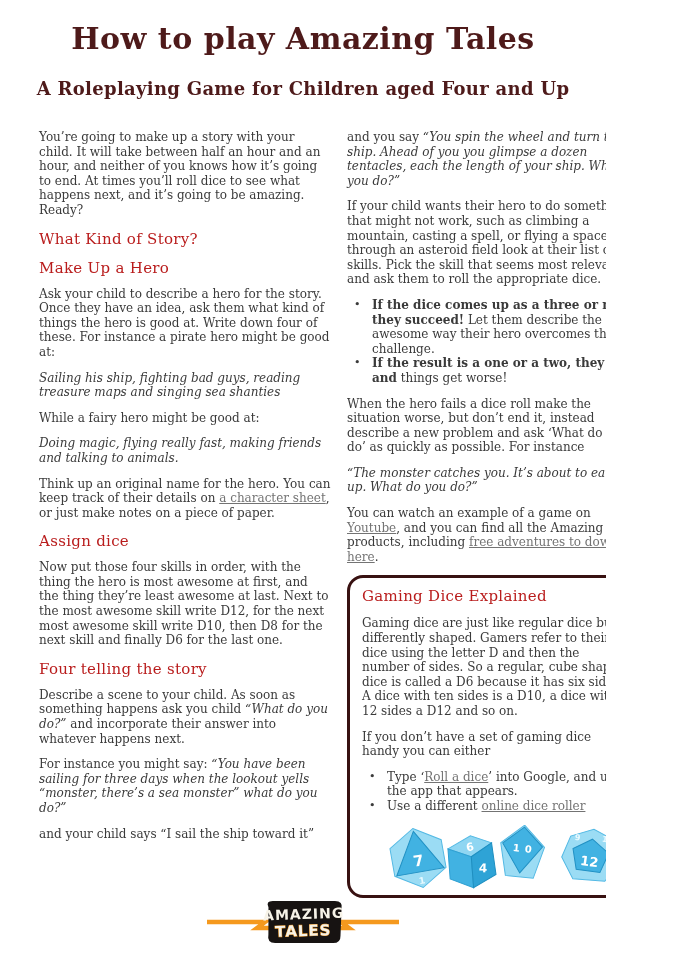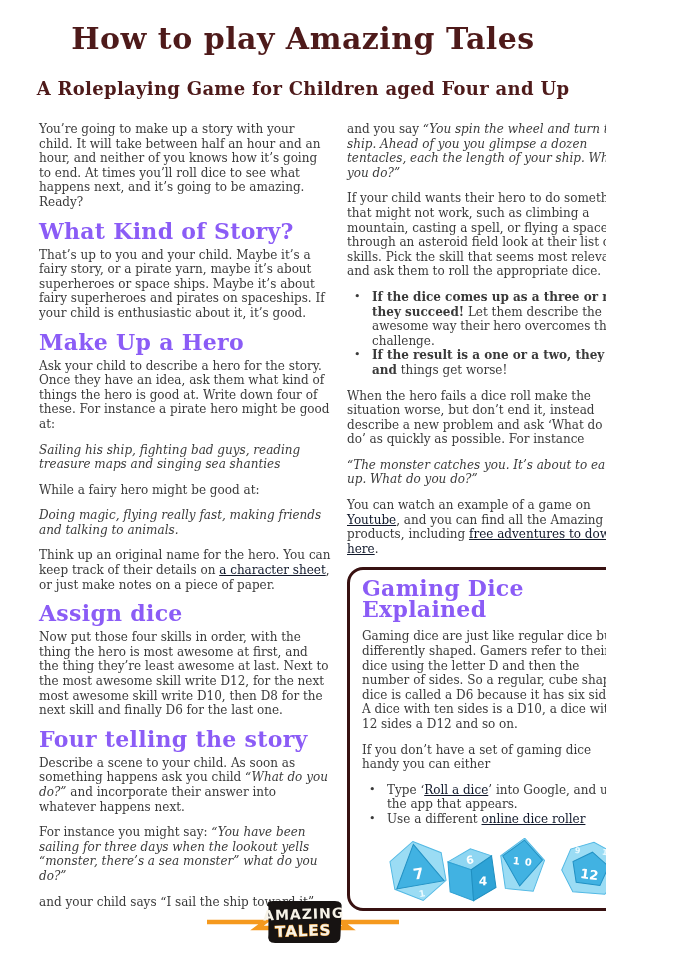--- a/index.html
+++ b/index.html
@@ -6,28 +6,28 @@
   .page{
     width:606px;height:953px;position:relative;overflow:hidden;background:#fff;
     font-family:"DejaVu Serif",serif;color:#3a3a3a;
   }
   .header{position:absolute;top:22px;left:0;width:100%;text-align:center;color:#4e1a1a;}
   .title{margin:0;font-size:30px;line-height:34px;font-weight:bold;letter-spacing:0.5px;}
   .subtitle{margin:22px 0 0;font-size:18px;line-height:22px;font-weight:bold;letter-spacing:0.3px;}
   .col{position:absolute;top:122px;font-size:12px;line-height:14.6px;}
   .col-left{left:39px;width:292px;}
   .col-right{left:347px;width:297px;}
-  p{margin:0 0 11px;}
+  p{margin:8px 0 11px;}
   .i{font-style:italic;}
   .b{font-weight:bold;}
   h2{
-    color:#8b5cf6;font-size:22px;line-height:21px;font-weight:bold;
+    color:#b91c1c;font-size:15px;line-height:21px;font-weight:normal;
     margin:8px 0 6px;letter-spacing:0.3px;font-family:"DejaVu Serif",serif;
   }
-  .lnk{color:#0f172a;text-decoration:underline;cursor:pointer;}
+  .lnk{color:#737373;text-decoration:underline;cursor:pointer;}
   ul{list-style:none;margin:0 0 11px;padding:0;}
   li{position:relative;padding-left:25px;margin:0;}
   li::before{content:"\2022";position:absolute;left:7px;top:0;font-size:11px;color:#3a3a3a;}
   .box{
     border:3px solid #381111;border-radius:16px;padding:5px 12px 0;margin-top:1px;
   }
   .box h2{margin:3px 0 9px;}
   .dice-wrap{height:66px;margin:0 0 4px 26px;}
   .dtxt{fill:#ffffff;font-weight:bold;text-anchor:middle;font-family:"DejaVu Sans",sans-serif;}
   .dsm{fill:#eafaff;font-weight:bold;text-anchor:middle;font-family:"DejaVu Sans",sans-serif;}
@@ -41,21 +41,20 @@
 <div class="page">
 
   <div class="header">
     <h1 class="title">How to play Amazing Tales</h1>
     <div class="subtitle">A Roleplaying Game for Children aged Four and Up</div>
   </div>
 
   <div class="col col-left">
     <p>You’re going to make up a story with your child. It will take between half an hour and an hour, and neither of you knows how it’s going to end. At times you’ll roll dice to see what happens next, and it’s going to be amazing. Ready?</p>
     <h2>What Kind of Story?</h2>
-    <p>That’s up to you and your child. Maybe it’s a fairy story, or a pirate yarn, maybe it’s about superheroes or space ships. Maybe it’s about fairy superheroes and pirates on spaceships. If your child is enthusiastic about it, it’s good.</p>
     <h2>Make Up a Hero</h2>
     <p>Ask your child to describe a hero for the story. Once they have an idea, ask them what kind of things the hero is good at. Write down four of these. For instance a pirate hero might be good at:</p>
     <p class="i">Sailing his ship, fighting bad guys, reading treasure maps and singing sea shanties</p>
     <p>While a fairy hero might be good at:</p>
     <p class="i">Doing magic, flying really fast, making friends and talking to animals.</p>
     <p><span>Think up an original name for the hero. You can keep track of their details on </span><a href="#" class="lnk">a character sheet</a><span>, or just make notes on a piece of paper.</span></p>
     <h2>Assign dice</h2>
     <p>Now put those four skills in order, with the thing the hero is most awesome at first, and the thing they’re least awesome at last. Next to the most awesome skill write D12, for the next most awesome skill write D10, then D8 for the next skill and finally D6 for the last one.</p>
     <h2>Four telling the story</h2>
     <p><span>Describe a scene to your child. As soon as something happens ask you child </span><span class="i">“What do you do?”</span><span> and incorporate their answer into whatever happens next.</span></p>

